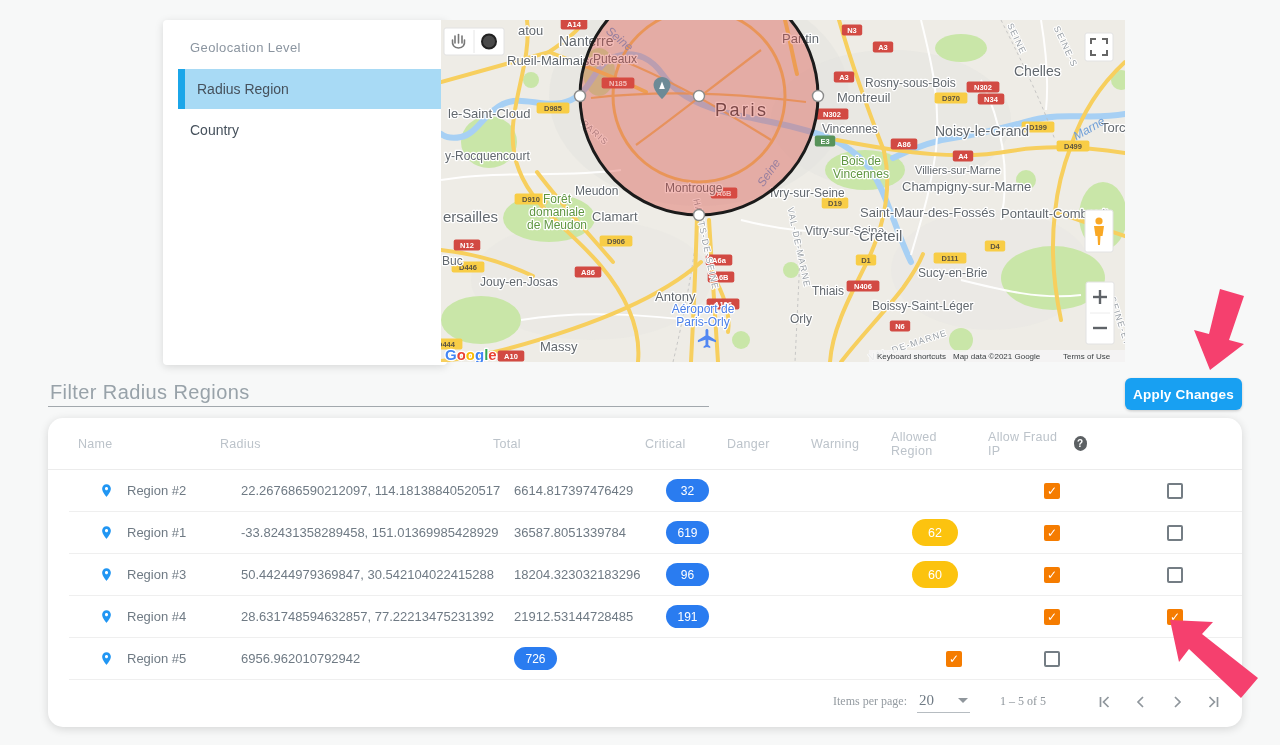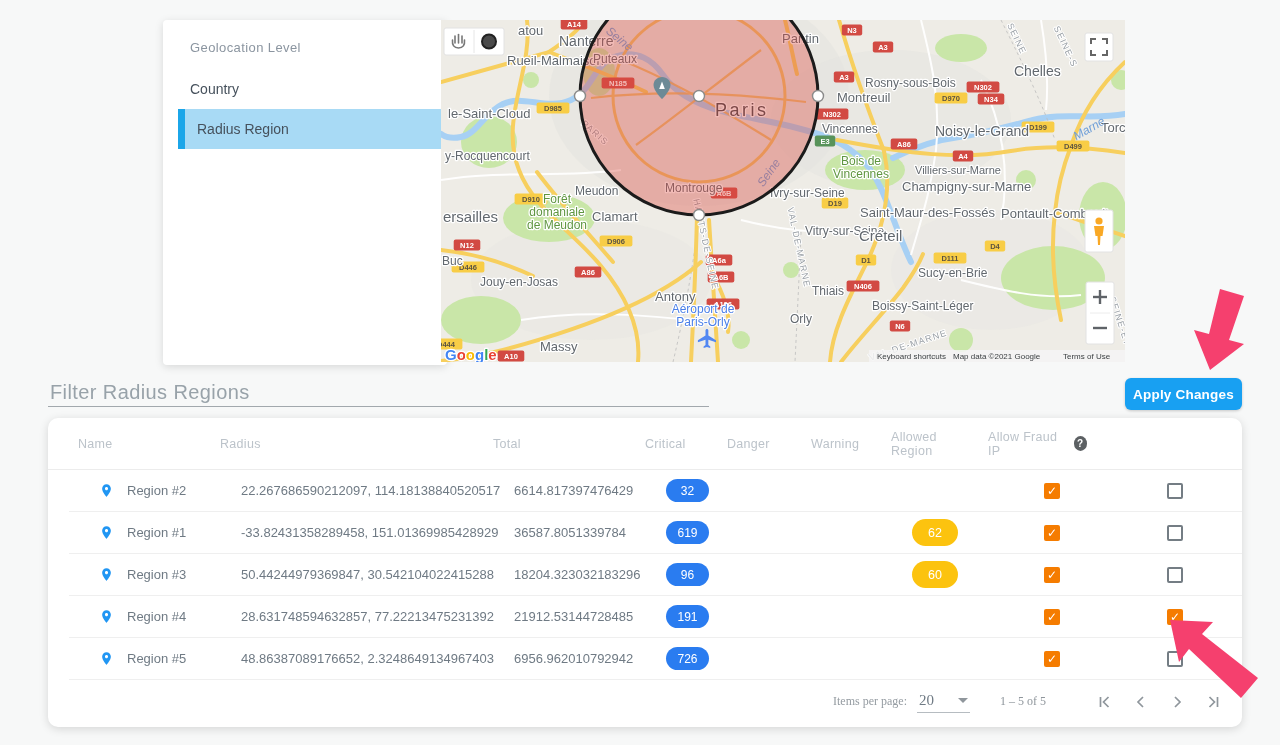--- a/index.html
+++ b/index.html
@@ -28,21 +28,21 @@
   
   .filter-input{position:absolute;left:48px;top:378px;width:657px;height:26px;border:none;outline:none;
     background:transparent;border-bottom:1px solid #a2a8ad;font-size:20px;letter-spacing:.4px;
     color:#46515c;font-family:"Liberation Sans","DejaVu Sans",sans-serif;}
   .filter-input::placeholder{color:#98a2a9;}
   .apply-btn{position:absolute;left:1125px;top:378px;width:117px;height:32px;background:var(--accent);
     color:#fff;border:none;border-radius:6px;font-size:13.5px;font-weight:bold;letter-spacing:.2px;
     cursor:pointer;font-family:"Liberation Sans","DejaVu Sans",sans-serif;box-shadow:0 1px 3px rgba(0,0,0,.2);}
   
   .table-card{position:absolute;left:48px;top:418px;width:1194px;height:309px;background:#fff;
-              border-radius:10px;box-shadow:0 2px 10px rgba(0,0,0,.14);overflow:hidden;}
+              border-radius:15px;box-shadow:0 2px 10px rgba(0,0,0,.14);overflow:hidden;}
   .grid{display:grid;grid-template-columns:152px 273px 152px 82px 84px 80px 84px 112px 1fr;
         align-items:center;padding-left:20px;}
   .thead{height:51px;border-bottom:1px solid #ececec;color:#bcc3ca;font-size:12.5px;letter-spacing:.3px;}
   .th.fraud{display:flex;align-items:center;gap:9px;padding-left:13px;}
   .help{width:15px;height:15px;border-radius:50%;background:#5c6063;color:#fff;font-size:10px;font-weight:bold;
         display:inline-flex;align-items:center;justify-content:center;cursor:pointer;}
   .trow{height:41px;border-bottom:1px solid #efefef;font-size:13px;color:#6f7a84;margin-left:21px;}
   .cell-name{display:flex;align-items:center;gap:13px;padding-left:10px;}
   .pill{display:inline-flex;align-items:center;justify-content:center;min-width:21px;height:23px;
         padding:0 11px;border-radius:12px;color:#fff;font-size:12px;}
@@ -67,26 +67,26 @@
   
   .arrows{position:absolute;left:0;top:0;pointer-events:none;z-index:50;}
 </style>
 </head>
 <body>
 
 <div class="stage" style="--accent: #18a0f2; --selbg: #a8daf5; --selbar: #1ba6e9; --pillblue: #2a7cf0; --pillyellow: #fcc30f; --orange: #f57c00;">
 
   <div class="side-card">
     <div class="side-title">Geolocation Level</div>
-    <div class="side-item plain">
-      <span>Country</span>
-    </div>
     <div class="side-item sel">
       <span class="bar"></span>
       <span>Radius Region</span>
+    </div>
+    <div class="side-item plain">
+      <span>Country</span>
     </div>
   </div>
 
   <div class="map">
     <svg id="map-svg" width="684" height="342" viewBox="0 0 684 342">
       <rect x="0" y="0" width="684" height="342" fill="#eeece6"></rect>
       <g>
         <ellipse cx="258" cy="76" rx="150" ry="110" fill="#e4e4df" opacity=".6"></ellipse>
         <ellipse cx="450" cy="100" rx="120" ry="70" fill="#e4e4df" opacity=".5"></ellipse>
         <ellipse cx="150" cy="260" rx="120" ry="60" fill="#e6e6e1" opacity=".4"></ellipse>
@@ -436,21 +436,20 @@
             <div class="cb on">✓</div>
           </div>
         </div>
         <div class="grid trow">
           <div class="cell cell-name">
             <svg width="15" height="19" viewBox="0 0 24 24">
               <path fill="#2196f3" d="M12 2C8.1 2 5 5.1 5 9c0 5.2 7 13 7 13s7-7.8 7-13c0-3.9-3.1-7-7-7zm0 9.5c-1.4 0-2.5-1.1-2.5-2.5S10.6 6.5 12 6.5s2.5 1.1 2.5 2.5-1.1 2.5-2.5 2.5z"></path>
             </svg>
             <span>Region #5</span>
           </div>
-          <div class="cell ">48.86387089176652, 2.3248649134967403</div>
           <div class="cell ">6956.962010792942</div>
           <div class="cell "><span class="pill blue">726</span></div>
           <div class="cell "></div>
           <div class="cell "></div>
           <div class="cell "></div>
           <div class="cell center">
             <div class="cb on">✓</div>
           </div>
           <div class="cell center">
             <div class="cb off"></div>

